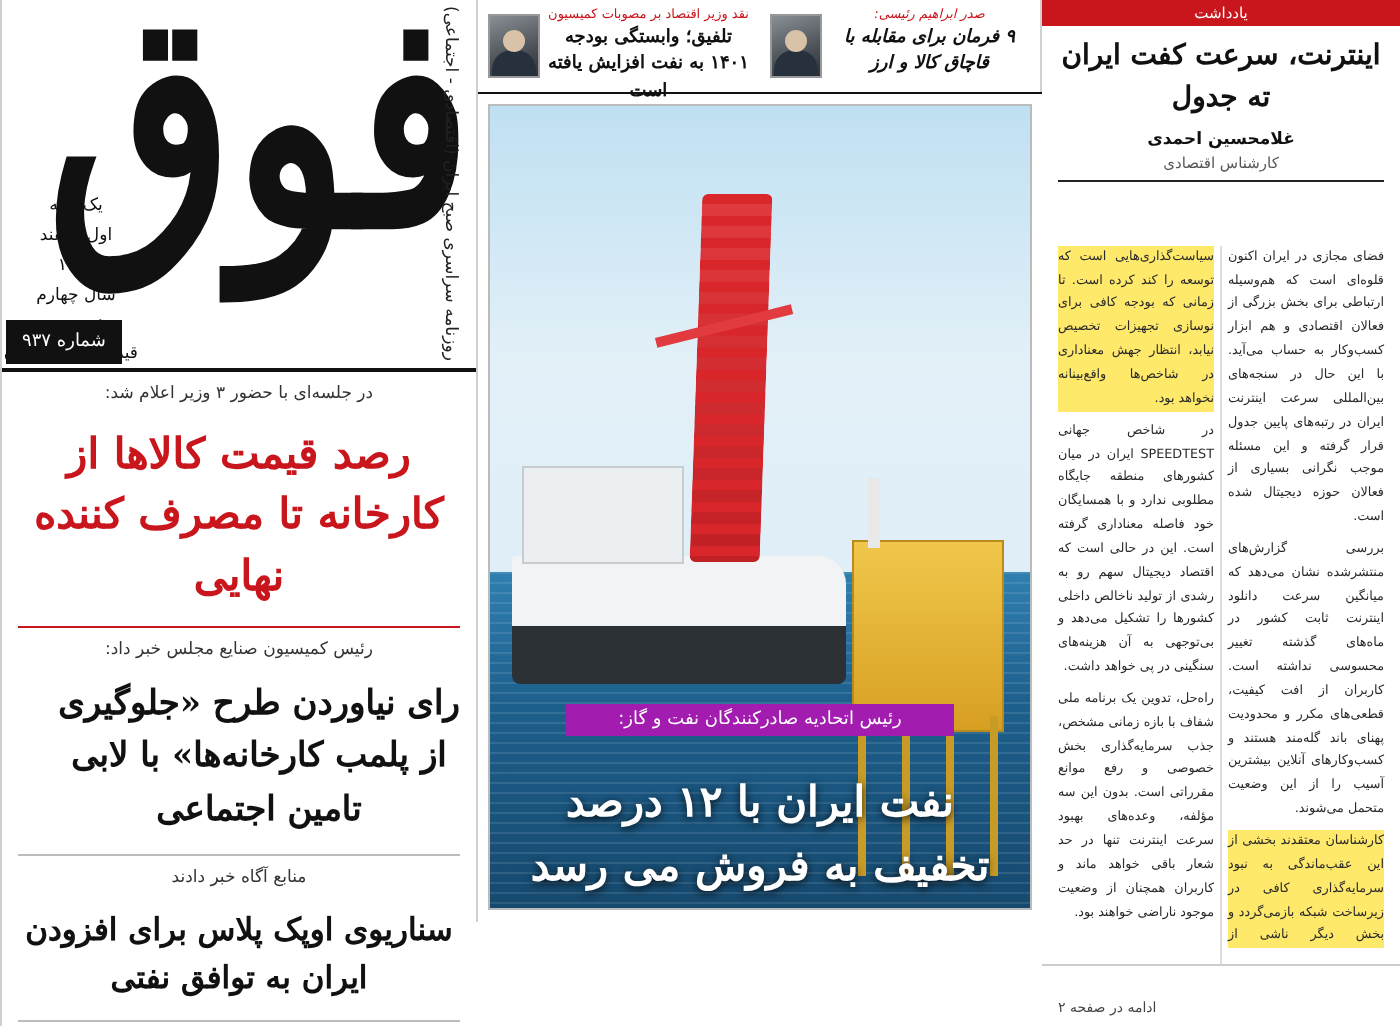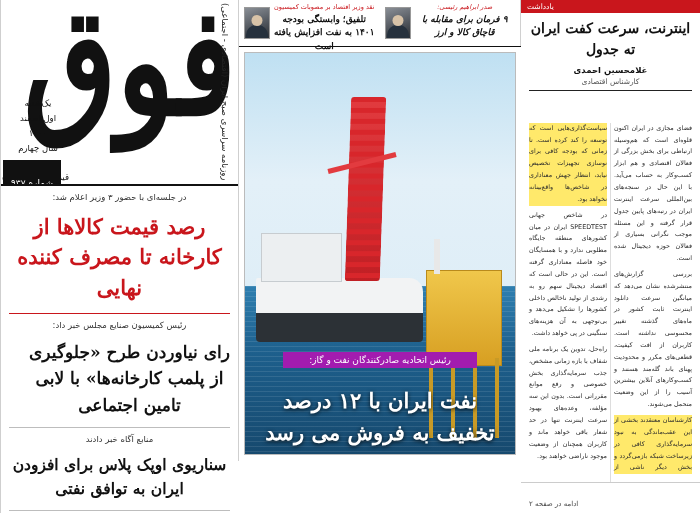--- a/index.html
+++ b/index.html
@@ -69,21 +69,21 @@
     color: #111;
   }
   .issue-box div { white-space: nowrap; }
   .issue-num {
     position: absolute;
     left: 2px;
     top: 160px;
     background: #111;
     color: #fff;
     font-size: 9px;
-    padding: 18px 8px;
+    padding: 6px 8px;
     white-space: nowrap;
   }
 
   .kicker {
     font-size: 8.5px;
     color: #333;
     text-align: center;
     padding: 5px 6px 2px;
     line-height: 1.5;
   }
@@ -298,21 +298,21 @@
     padding: 0;
     position: relative;
     display: flex;
     flex-direction: column;
   }
   .op-kicker {
     background: #c9161c;
     color: #fff;
     font-size: 7.5px;
     padding: 2px 6px;
-    text-align: left;
+    text-align: center;
     direction: rtl;
   }
   .op-head {
     font-family: "DejaVu Serif", "Liberation Serif", serif;
     font-weight: 700;
     font-size: 14px;
     line-height: 1.5;
     text-align: center;
     padding: 5px 8px 4px;
     direction: rtl;

